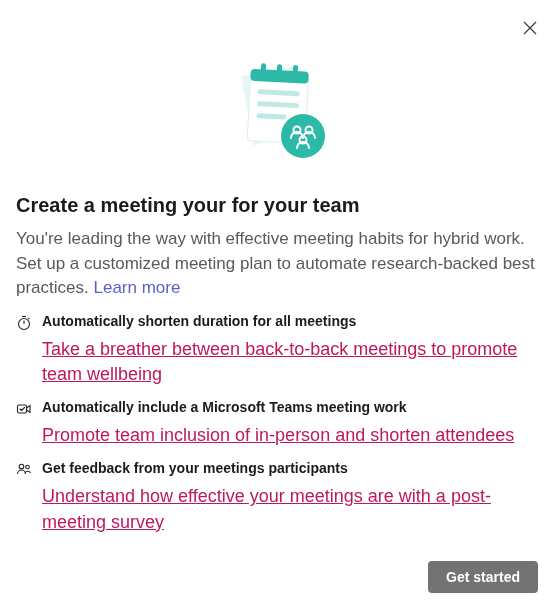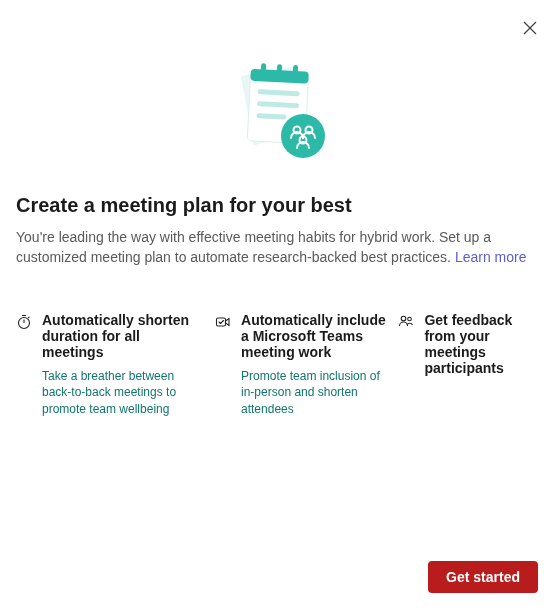--- a/index.html
+++ b/index.html
@@ -47,33 +47,33 @@
     .content {
       padding: 0 16px;
     }
     .title {
       font-size: 20px;
       font-weight: 700;
       color: #1b1b1b;
       margin-bottom: 10px;
     }
     .description {
-      font-size: 14px;
+      font-size: 17px;
       line-height: 1.45;
       color: #5a5a5a;
-      margin-bottom: 44px;
+      margin-bottom: 12px;
     }
     .learn-more-link {
       color: #5b5fc7;
       text-decoration: none;
       cursor: pointer;
     }
     .feature-list {
       display: flex;
-      flex-direction: row;
+      flex-direction: column;
       gap: 12px;
     }
     .feature-item {
       display: flex;
       gap: 10px;
     }
     .feature-icon {
       flex-shrink: 0;
       width: 16px;
       height: 16px;
@@ -87,31 +87,32 @@
     .feature-content {
       flex: 1;
     }
     .feature-title {
       font-size: 14px;
       font-weight: 700;
       color: #1b1b1b;
       margin-bottom: 8px;
     }
     .feature-desc {
-      font-size: 12px;
-      color: #0f766e;
+      font-size: 18px;
+      color: #be185d;
       line-height: 1.4;
+      text-decoration: underline;
     }
     .footer {
       position: absolute;
       bottom: 22px;
       right: 22px;
     }
     .primary-btn {
-      background: #b91c1c;
+      background: #737373;
       color: #ffffff;
       border: none;
       border-radius: 4px;
       padding: 8px 18px;
       font-size: 14px;
       font-weight: 600;
       font-family: inherit;
       cursor: pointer;
     }
   </style>
@@ -151,21 +152,21 @@
         <circle cx="78" cy="84" r="3.5"></circle>
         <path d="M 66 82 a 6 6 0 0 1 12 0"></path>
         <path d="M 78 82 a 6 6 0 0 1 12 0"></path>
         <path d="M 72 92 a 6 6 0 0 1 12 0"></path>
       </g>
     </svg>
   </div>
 </div>
 
 <div class="content">
-  <h1 class="title">Create a meeting plan for your best</h1>
+  <h1 class="title">Create a meeting your for your team</h1>
   <p class="description">
     <span>You're leading the way with effective meeting habits for hybrid work. Set up a customized meeting plan to automate research-backed best practices. </span><a class="learn-more-link">Learn more</a>
   </p>
 
   <div class="feature-list">
 
     <div class="feature-item">
       <span class="feature-icon">
         <svg viewBox="0 0 16 16" fill="none" stroke="currentColor" stroke-width="1.1">
           <circle cx="8" cy="9" r="5.5"></circle>
@@ -198,20 +199,21 @@
       <span class="feature-icon">
         <svg viewBox="0 0 16 16" fill="none" stroke="currentColor" stroke-width="1.1">
           <circle cx="5.5" cy="4.5" r="2.3"></circle>
           <path d="M 1.5 12 a 4 4 0 0 1 8 0"></path>
           <circle cx="11.5" cy="5" r="1.8"></circle>
           <path d="M 9 11 a 3 3 0 0 1 5.5 0"></path>
         </svg>
       </span>
       <div class="feature-content">
         <div class="feature-title">Get feedback from your meetings participants</div>
+        <div class="feature-desc">Understand how effective your meetings are with a post-meeting survey</div>
       </div>
     </div>
 
   </div>
 </div>
 
 <div class="footer">
   <button class="primary-btn">Get started</button>
 </div>
 

